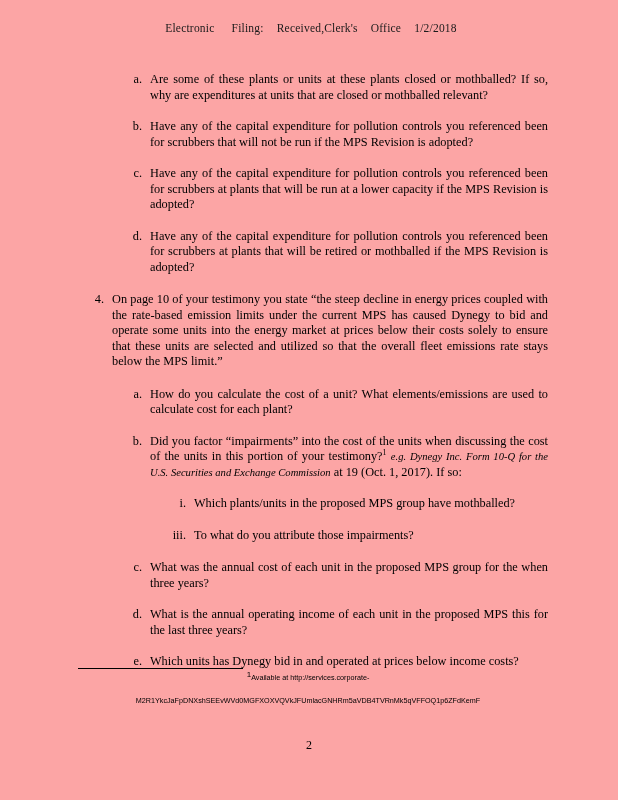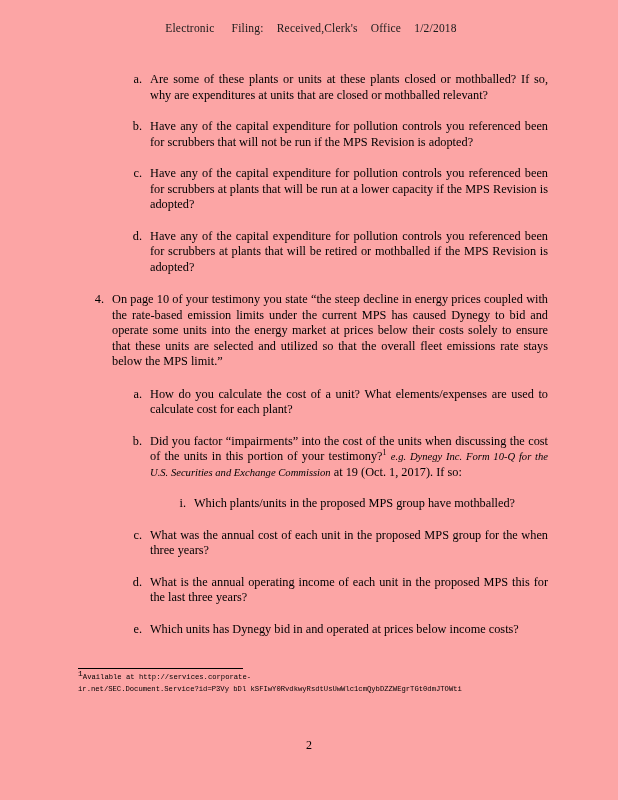--- a/index.html
+++ b/index.html
@@ -82,23 +82,24 @@
     height: 0;
     border-top: 1px solid #000;
   }
   .footnote {
     position: absolute;
     left: 78px;
     top: 672px;
     width: 460px;
     font-size: 7.2px;
     line-height: 11.5px;
-    font-family: Liberation Mono, monospace;
+    font-family: Liberation Sans, sans-serif;
     color: #000;
     word-break: break-all;
+    text-align: center;
   }
   .footnote .fn-first { word-break: normal; }
   .page-number {
     position: absolute;
     top: 738px;
     left: 0;
     width: 618px;
     text-align: center;
     font-size: 12px;
   }
@@ -138,37 +139,41 @@
       <div class="text">Have any of the capital expenditure for pollution controls you referenced been for scrubbers at plants that will be retired or mothballed if the MPS Revision is adopted?</div>
     </div>
 
     <div class="item lvl-num sp-b">
       <div class="marker">4.</div>
       <div class="text">On page 10 of your testimony you state “the steep decline in energy prices coupled with the rate-based emission limits under the current MPS has caused Dynegy to bid and operate some units into the energy market at prices below their costs solely to ensure that these units are selected and utilized so that the overall fleet emissions rate stays below the MPS limit.”</div>
     </div>
 
     <div class="item lvl-alpha sp-a">
       <div class="marker">a.</div>
-      <div class="text">How do you calculate the cost of a unit? What elements/expenses are used to calculate cost for each plant?</div>
+      <div class="text">How do you calculate the cost of a unit? What elements/emissions are used to calculate cost for each plant?</div>
     </div>
 
     <div class="item lvl-alpha sp-a">
       <div class="marker">b.</div>
       <div class="text">
         <span>Did you factor “impairments” into the cost of the units when discussing the cost of the units in this portion of your testimony?</span><span class="sup">1</span>
         <span class="small-it">e.g.  Dynegy Inc. Form 10-Q for the U.S. Securities and Exchange Commission</span><span> at 19 (Oct. 1, 2017). If so:</span>
       </div>
     </div>
 
     <div class="item lvl-roman sp-a">
       <div class="marker">i.</div>
       <div class="text">Which plants/units in the proposed MPS group have mothballed?</div>
     </div>
 
 
+    <div class="item lvl-roman sp-b">
+      <div class="marker">iii.</div>
+      <div class="text">To what do you attribute those impairments?</div>
+    </div>
 
     <div class="item lvl-alpha sp-a">
       <div class="marker">c.</div>
       <div class="text">What was the annual cost of each unit in the proposed MPS group for the when three years?</div>
     </div>
 
     <div class="item lvl-alpha sp-a">
       <div class="marker">d.</div>
       <div class="text">What is the annual operating income of each unit in the proposed MPS this for the last three years?</div>
     </div>
@@ -177,19 +182,19 @@
       <div class="marker">e.</div>
       <div class="text">Which units has Dynegy bid in and operated at prices below income costs?</div>
     </div>
 
   </div>
 
   <div class="footnote-rule"></div>
 
   <div class="footnote">
     <span class="sup">1</span><span class="fn-first">Available at http://services.corporate-</span><br>
-    <span>ir.net/SEC.Document.Service?id=P3Vy bDl kSFIwY0RvdkwyRsdtUsUwWlc1cmQybDZZWEgrTGt0dmJTOWti</span><br>
     <br>
+    <span>M2R1YkcJaFpDNXshSEEvWVd0MGFXOXVQVkJFUmlacGNHRm5aVDB4TVRnMk5qVFFOQ1p6ZFdKemF</span><br>
   </div>
 
   <div class="page-number">2</div>
 
 </div>
 
 </body></html>

